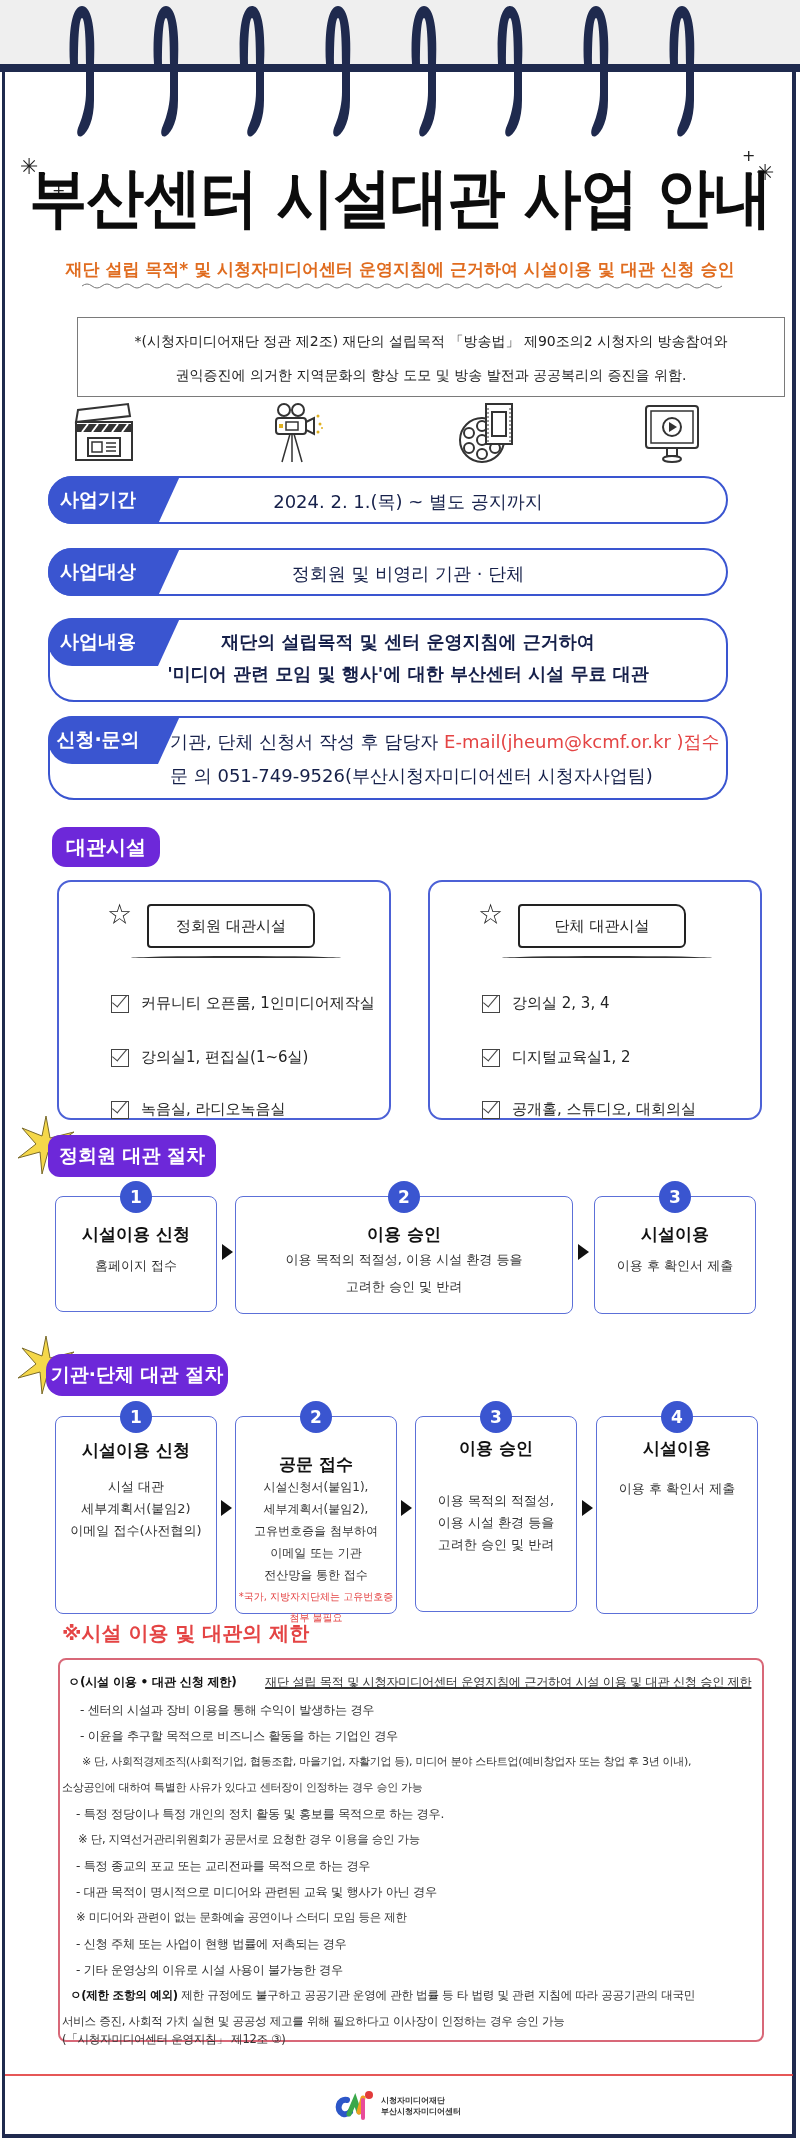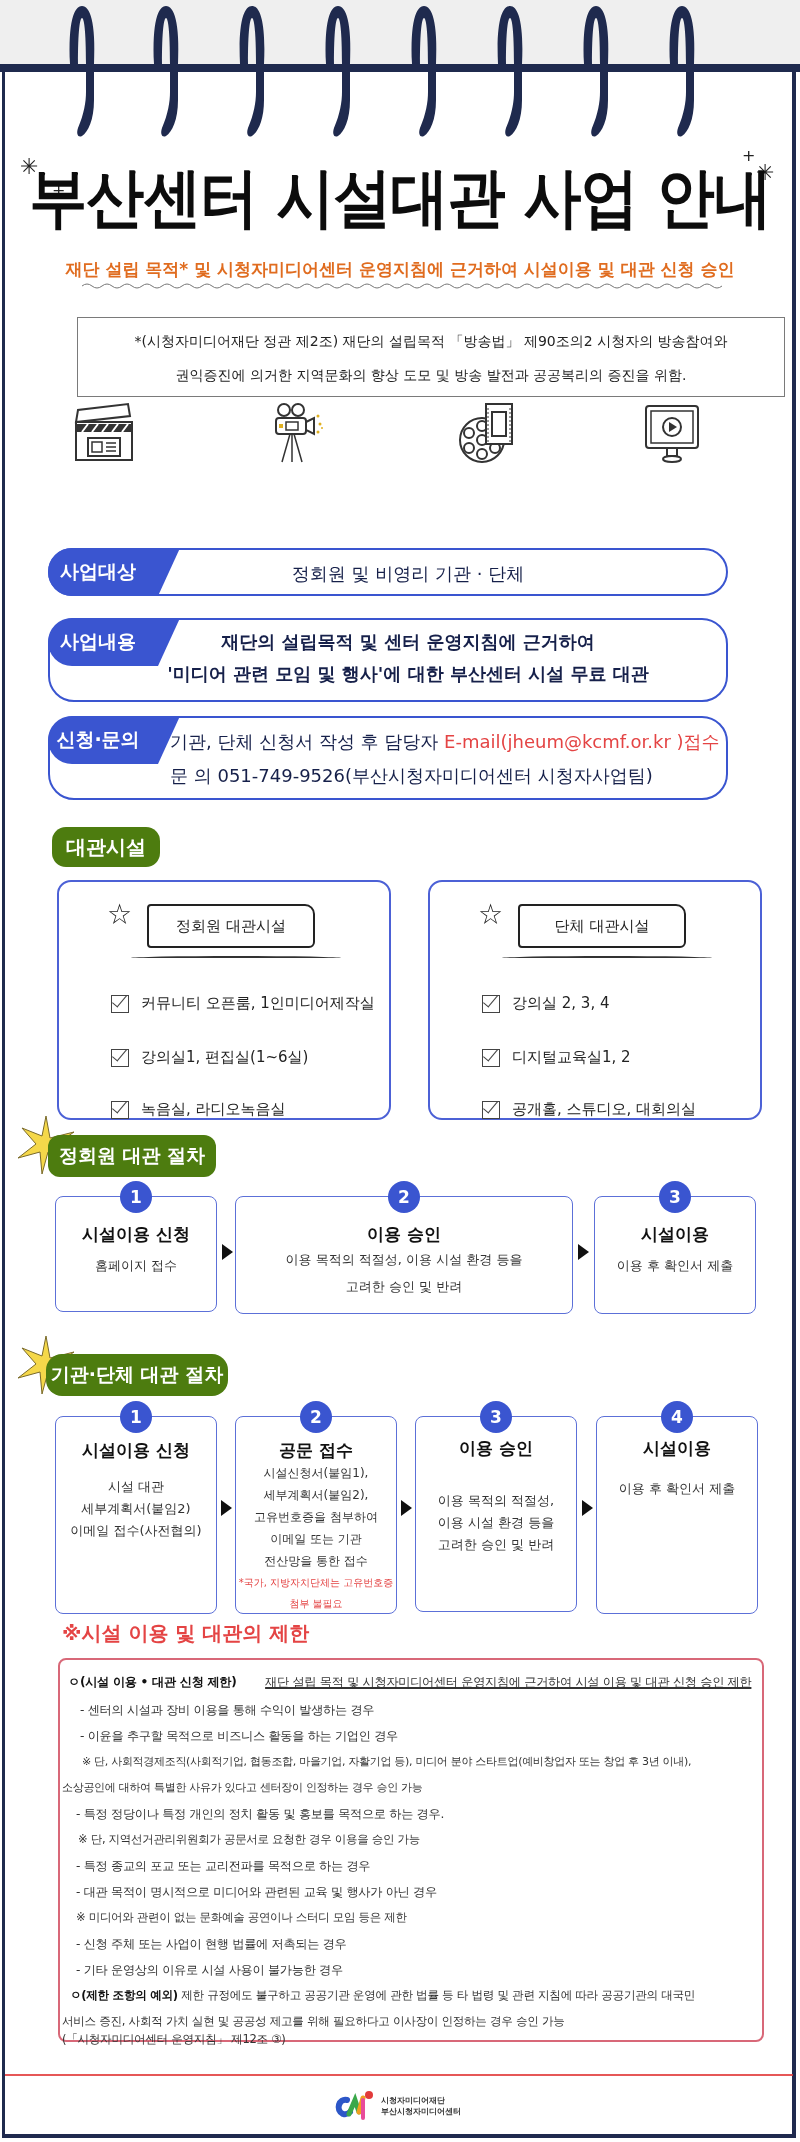--- a/index.html
+++ b/index.html
@@ -34,21 +34,21 @@
               border-radius: 26px; background: #fff; }
   .info-tab { position: absolute; left: -2px; top: -2px; height: 48px; width: 110px;
               background: #3a55d0; color: #fff; font-weight: 900; font-size: 19px;
               border-radius: 24px 0 0 24px; display: flex; align-items: center; justify-content: center;
               padding-right: 10px; }
   .info-tab::after { content: ""; position: absolute; right: -22px; top: 0; width: 0; height: 0;
                      border-top: 48px solid #3a55d0; border-right: 22px solid transparent; }
   .info-text { position: absolute; color: #16204a; font-size: 18px; }
   .info-text.bold { font-weight: bold; }
 
-  .sec-label { position: absolute; background: #4d7c0f; color: #fff; font-weight: 900;
+  .sec-label { position: absolute; background: #6d28d9; color: #fff; font-weight: 900;
                border-radius: 16px; display: flex; align-items: center; justify-content: center;
                font-size: 20px; }
 
   .fac-box { position: absolute; top: 880px; width: 334px; height: 240px;
              border: 2px solid #4c61d6; border-radius: 14px; background: #fff; }
   .fac-head { position: absolute; left: 88px; top: 22px; width: 168px; height: 44px;
               border: 2.5px solid #222; border-radius: 4px 10px 6px 4px; display: flex;
               align-items: center; justify-content: center; font-size: 15px; color: #222; }
   .fac-underline { position: absolute; left: 72px; top: 74px; width: 210px; height: 4px;
                    border-top: 2.5px solid #333; border-radius: 50%; }
@@ -166,20 +166,24 @@
   </svg>
   <svg class="icon-row" style="left:642px" viewBox="0 0 60 62">
     <rect x="4" y="4" width="52" height="42" rx="3" fill="none" stroke="#333" stroke-width="2"></rect>
     <rect x="9" y="9" width="42" height="32" fill="none" stroke="#333" stroke-width="1.5"></rect>
     <circle cx="30" cy="25" r="9" fill="none" stroke="#333" stroke-width="2"></circle>
     <path d="M27 20 L35 25 L27 30 Z" fill="#333"></path>
     <rect x="25" y="46" width="10" height="8" fill="none" stroke="#333" stroke-width="2"></rect>
     <ellipse cx="30" cy="57" rx="9" ry="3" fill="none" stroke="#333" stroke-width="2"></ellipse>
   </svg>
 
+  <div class="info-row" style="top:476px;height:48px">
+    <div class="info-tab">사업기간</div>
+    <div class="info-text" style="left:0;right:0;top:12px;text-align:center;padding-left:40px">2024. 2. 1.(목) ~ 별도 공지까지</div>
+  </div>
 
   <div class="info-row" style="top:548px;height:48px">
     <div class="info-tab">사업대상</div>
     <div class="info-text" style="left:0;right:0;top:12px;text-align:center;padding-left:40px">정회원 및 비영리 기관 · 단체</div>
   </div>
 
   <div class="info-row" style="top:618px;height:84px;border-radius:26px 26px 26px 26px">
     <div class="info-tab">사업내용</div>
     <div class="info-text bold" style="left:0;right:0;top:10px;text-align:center;padding-left:40px">재단의 설립목적 및 센터 운영지침에 근거하여</div>
     <div class="info-text bold" style="left:0;right:0;top:42px;text-align:center;padding-left:40px">'미디어 관련 모임 및 행사'에 대한 부산센터 시설 무료 대관</div>
@@ -263,21 +267,21 @@
   <div class="step-box" style="left:55px;top:1416px;width:162px;height:198px">
     <div class="step-num">1</div>
     <div class="step-title" style="margin-top:22px">시설이용 신청</div>
     <div class="step-desc" style="margin-top:14px;line-height:22px">시설 대관</div>
     <div class="step-desc" style="line-height:22px">세부계획서(붙임2)</div>
     <div class="step-desc" style="line-height:22px">이메일 접수(사전협의)</div>
   </div>
   <div class="arrow" style="left:221px;top:1500px"></div>
   <div class="step-box" style="left:235px;top:1416px;width:162px;height:198px">
     <div class="step-num">2</div>
-    <div class="step-title" style="margin-top:22px">공문 접수</div>
+    <div class="step-title" style="margin-top:36px">공문 접수</div>
     <div class="step-desc" style="line-height:22px;font-size:12px">시설신청서(붙임1),</div>
     <div class="step-desc" style="line-height:22px;font-size:12px">세부계획서(붙임2),</div>
     <div class="step-desc" style="line-height:22px;font-size:12px">고유번호증을 첨부하여</div>
     <div class="step-desc" style="line-height:22px;font-size:12px">이메일 또는 기관</div>
     <div class="step-desc" style="line-height:22px;font-size:12px">전산망을 통한 접수</div>
     <div class="step-warn" style="line-height:22px;font-size:10px">*국가, 지방자치단체는 고유번호증</div>
     <div class="step-warn" style="line-height:20px;font-size:10px">첨부 불필요</div>
   </div>
   <div class="arrow" style="left:401px;top:1500px"></div>
   <div class="step-box" style="left:415px;top:1416px;width:162px;height:196px">

